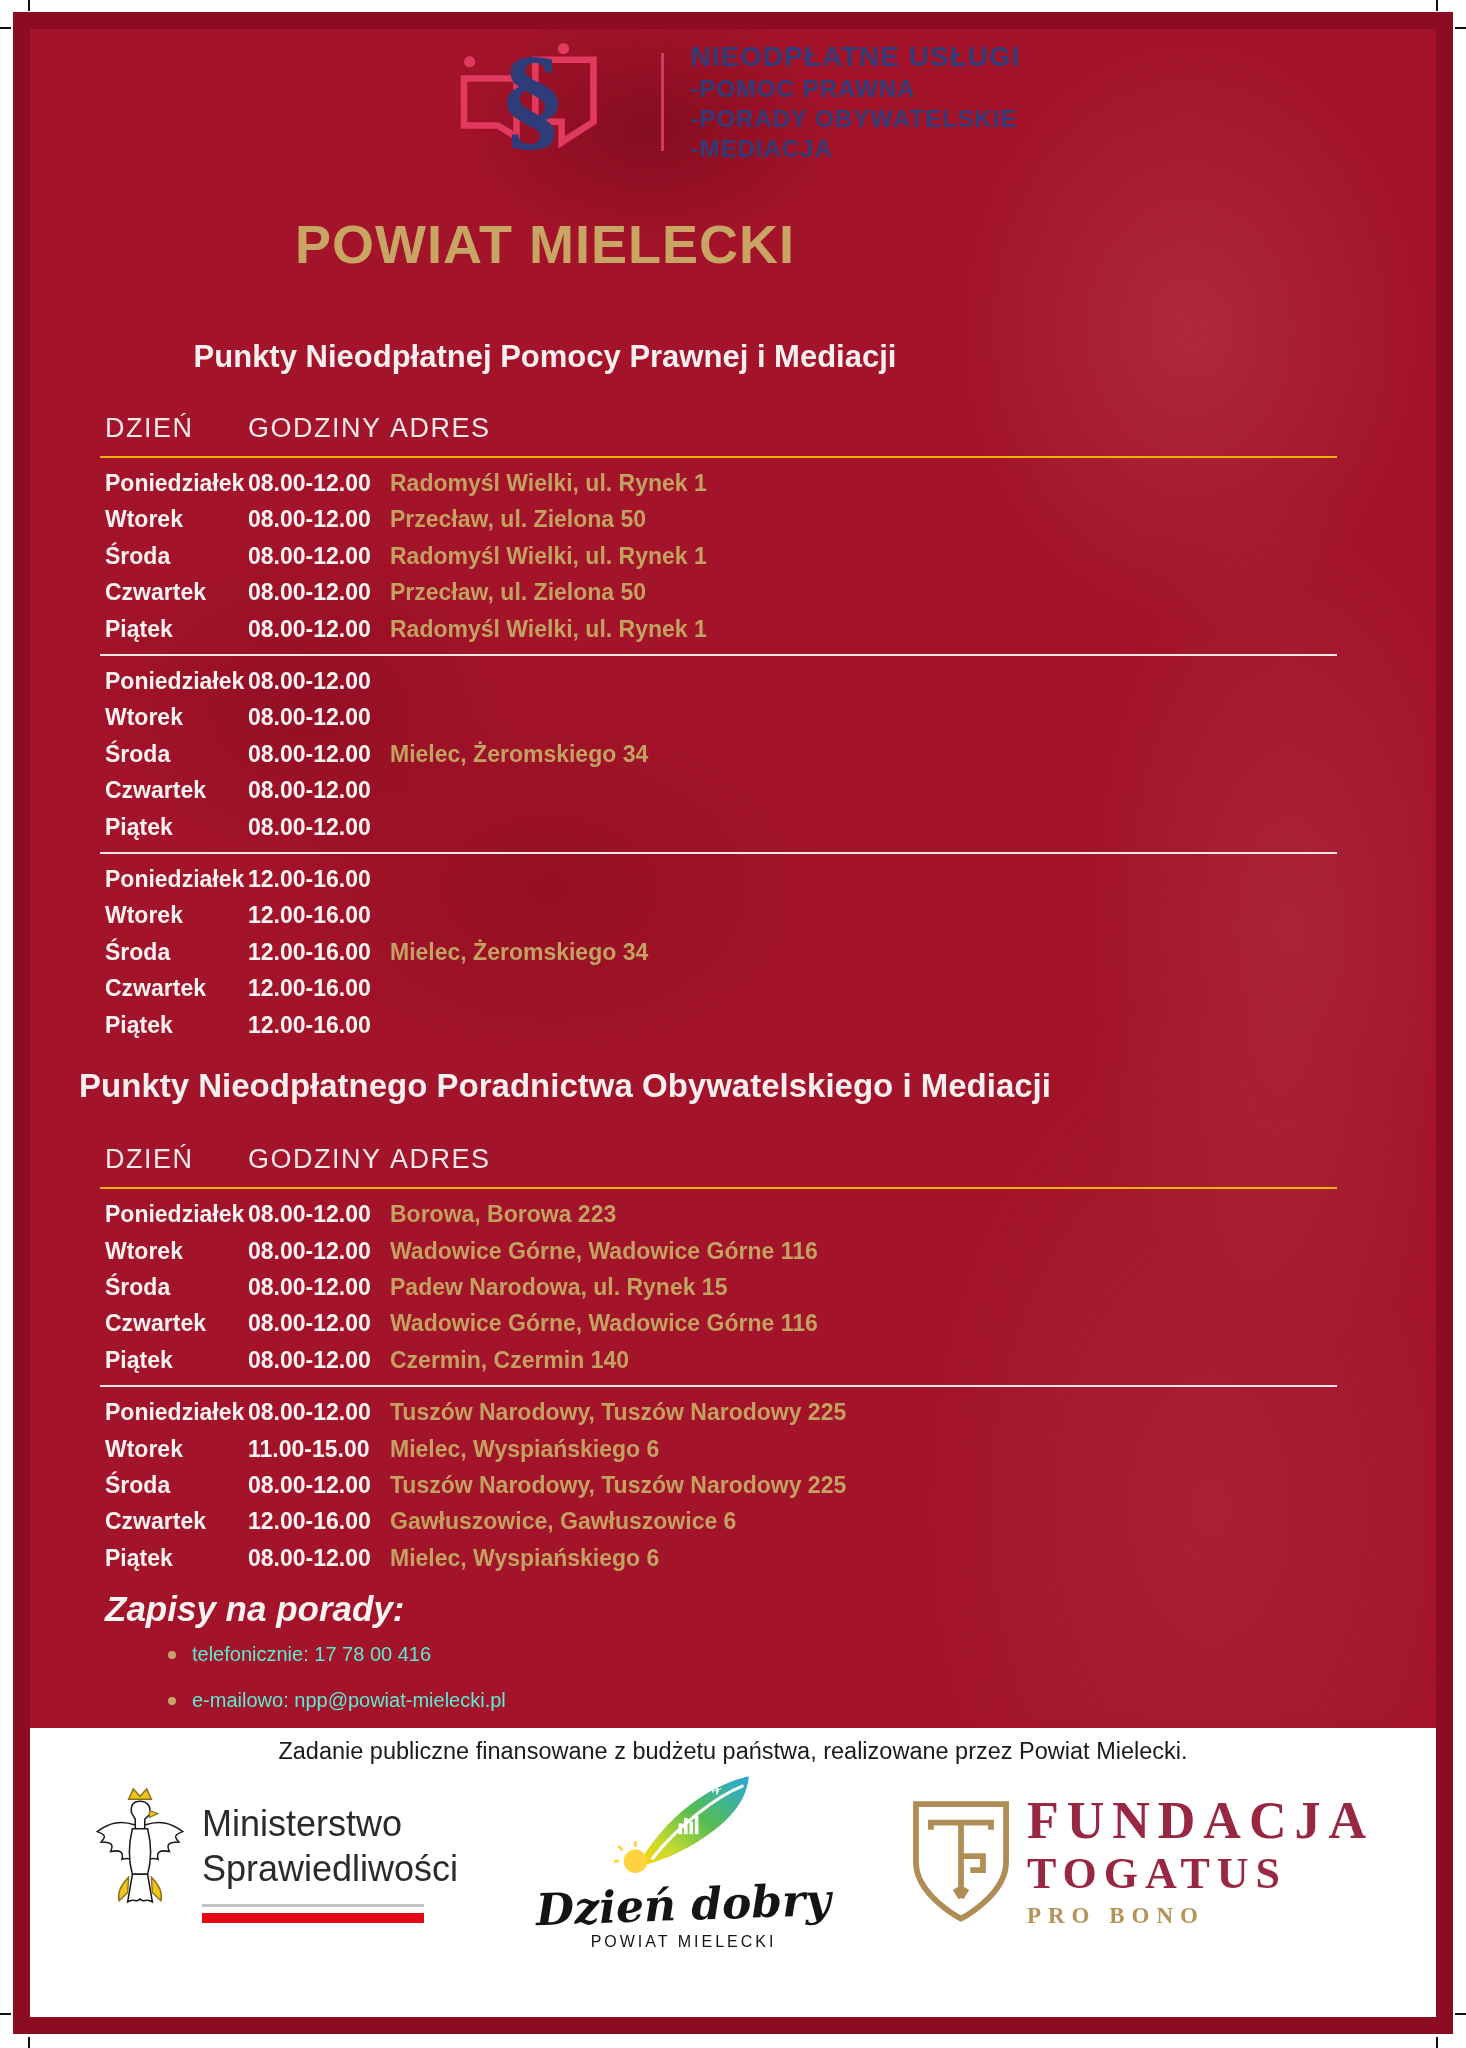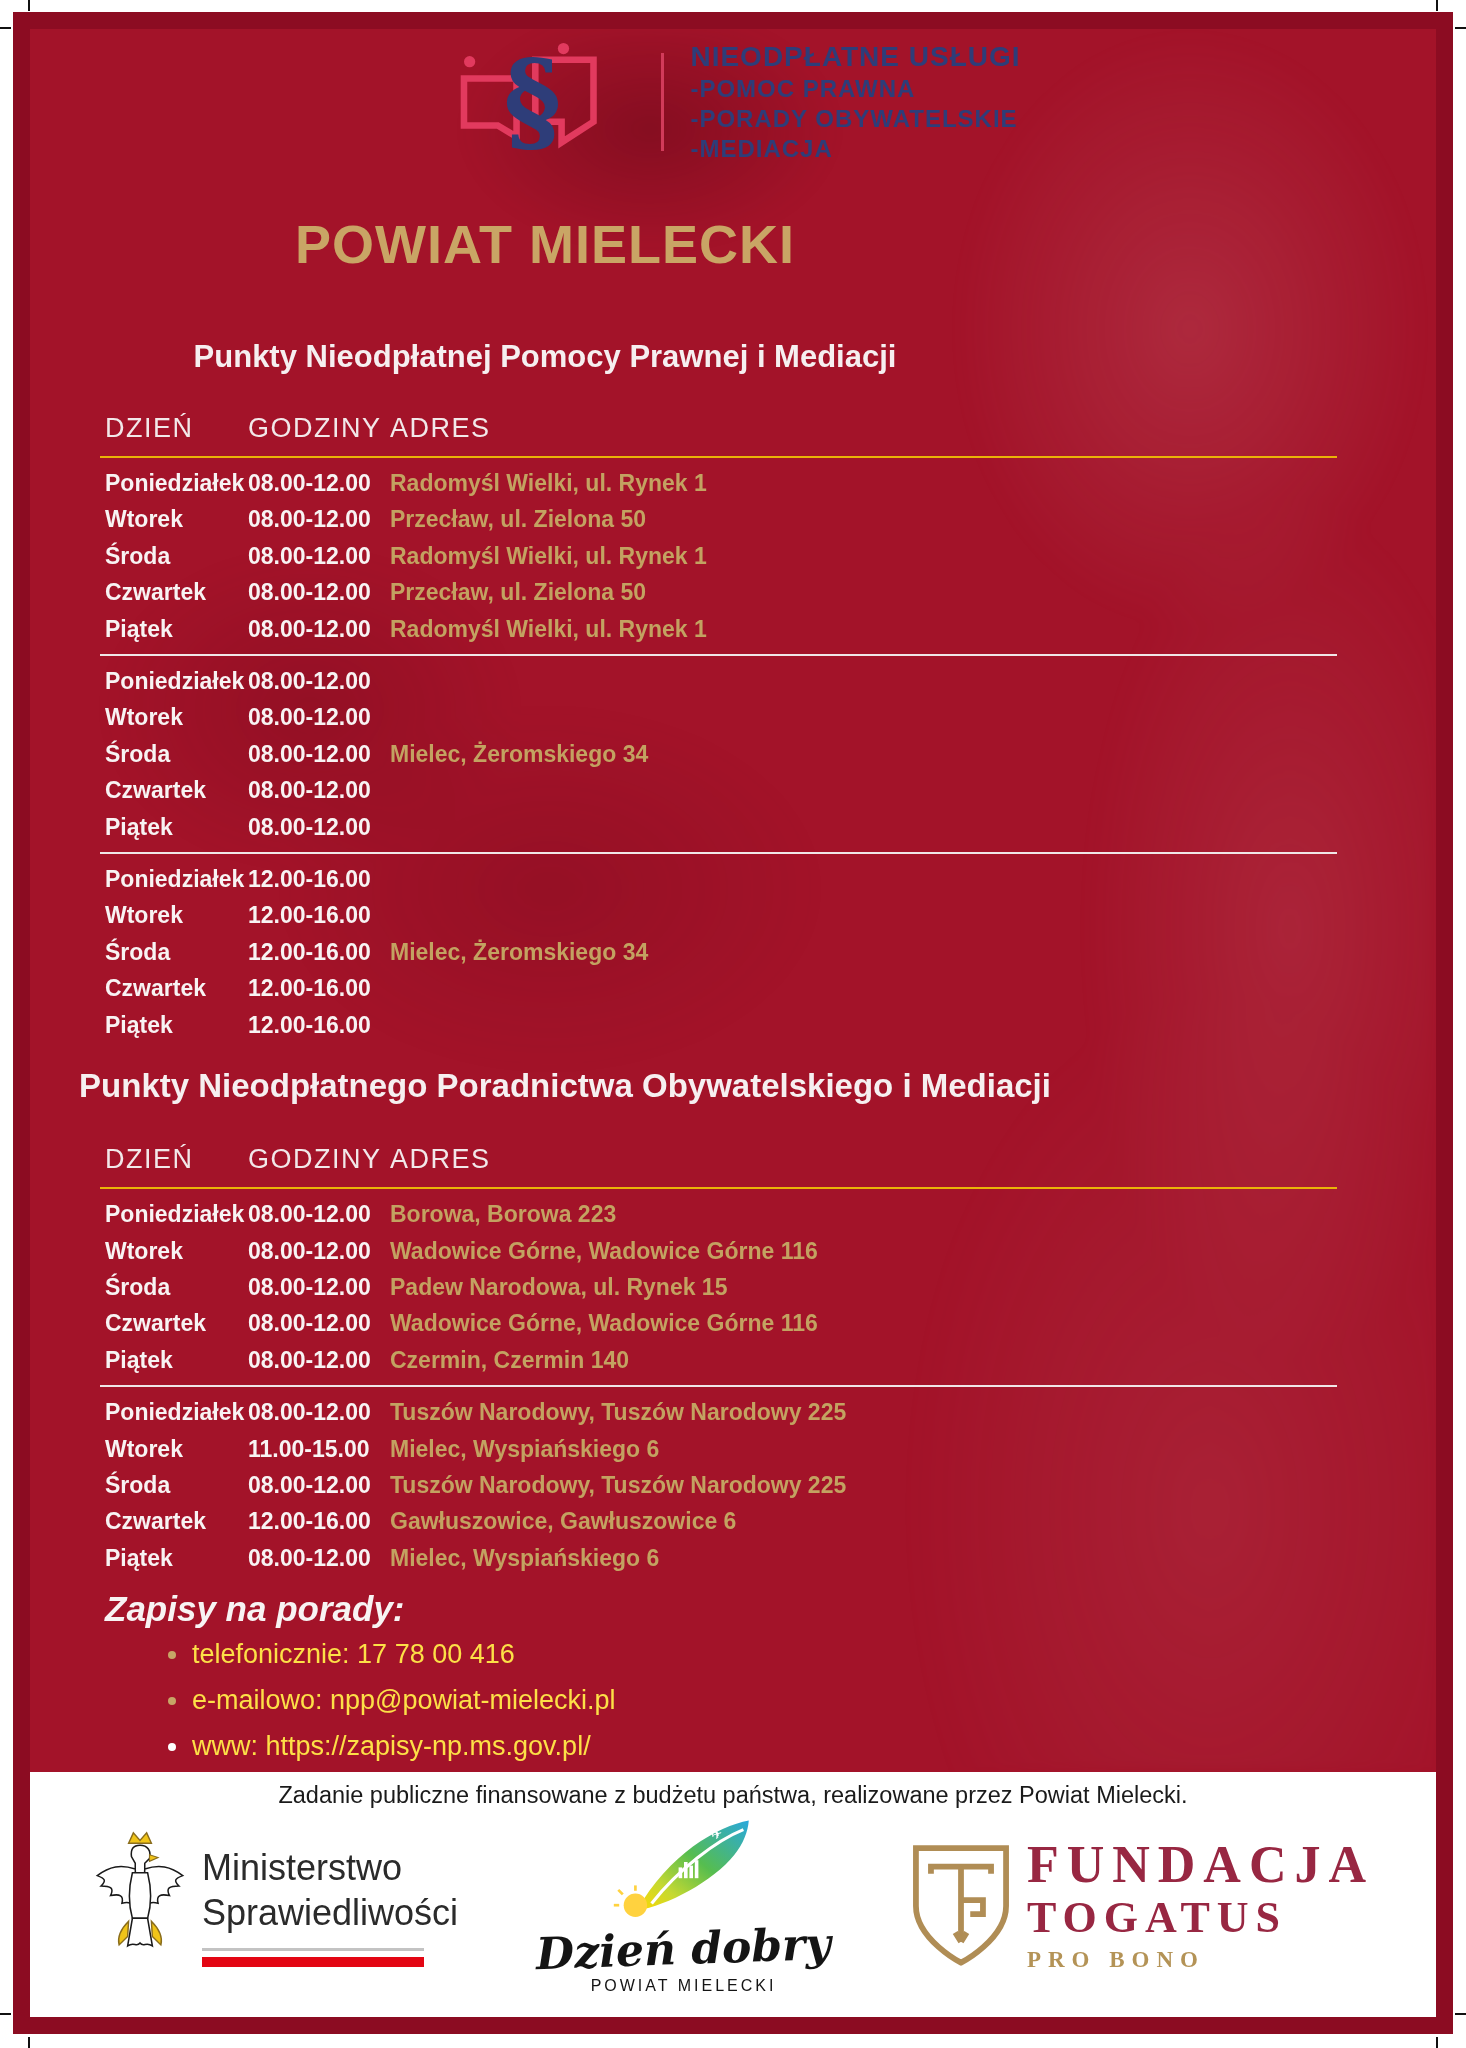--- a/index.html
+++ b/index.html
@@ -57,26 +57,26 @@
   }
   .thead .h{font-size:27px;font-weight:400;color:#f2e8e9;letter-spacing:1.5px;padding-left:5px;}
   .tblock{display:grid;grid-template-columns:143px 142px 1fr;padding:7px 0;}
   .tblock + .tblock{border-top:2px solid #f0e6e7;}
   .c{font-size:23px;font-weight:bold;color:#f8f3f3;line-height:36.4px;padding-left:5px;white-space:nowrap;}
   .addr{color:#c3a261;}
   .addr-merged{grid-column:3;grid-row:1 / span 5;align-self:center;font-size:23px;font-weight:bold;color:#c3a261;padding-left:5px;}
 
   .signup-title{margin-left:75px;margin-top:10px;font-size:35px;line-height:32px;font-weight:bold;color:#f8f3f3;font-style:italic;}
   .signup-list{list-style:none;margin:6px 0 0 0;padding:0 0 0 138px;}
-  .signup-list li{position:relative;font-size:27px;line-height:46px;color:#fde047;padding-left:24px;}
+  .signup-list li{position:relative;font-size:20px;line-height:46px;color:#5eead4;padding-left:24px;}
   .signup-list li::before{content:"";position:absolute;left:0;top:20px;width:8px;height:8px;border-radius:50%;background:#c7a566;}
   .signup-list li:nth-child(3)::before{background:#ffffff;}
 
   
-  .white-area{background:#ffffff;height:245px;position:relative;}
+  .white-area{background:#ffffff;height:289px;position:relative;}
   .note{padding-top:8px;text-align:center;font-size:23.5px;line-height:30px;color:#1a1a1a;}
   .logos{display:flex;align-items:center;justify-content:space-between;padding:0 62px;margin-top:6px;height:180px;}
   .lg-group{display:flex;align-items:center;gap:14px;}
   .ministry-txt{font-size:36px;line-height:45px;color:#2b2b2b;}
   .ministry-bars{margin-top:13px;width:222px;}
   .bar-gray{height:3px;background:#c3c3c3;}
   .bar-red{height:10px;background:#e30613;margin-top:6px;}
   .dzien{display:flex;flex-direction:column;align-items:center;}
   .dzien-script{font-family:"DejaVu Serif",serif;font-style:italic;font-weight:600;font-size:44px;line-height:48px;color:#141414;transform:rotate(-2deg);}
   .dzien-sub{font-size:16px;letter-spacing:3px;color:#141414;margin-top:4px;}

